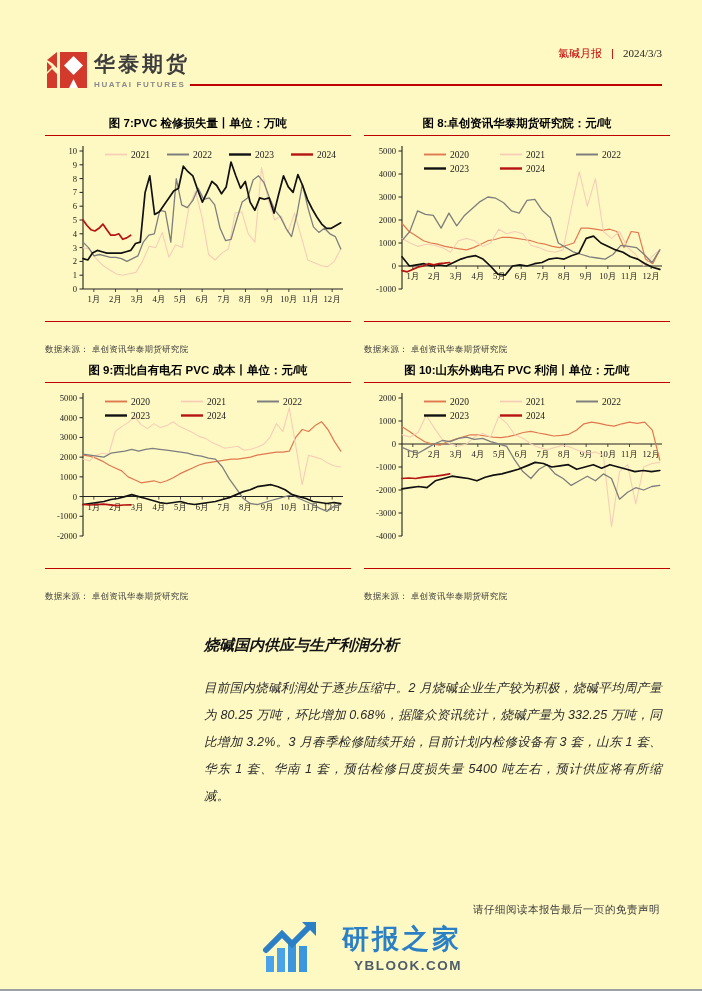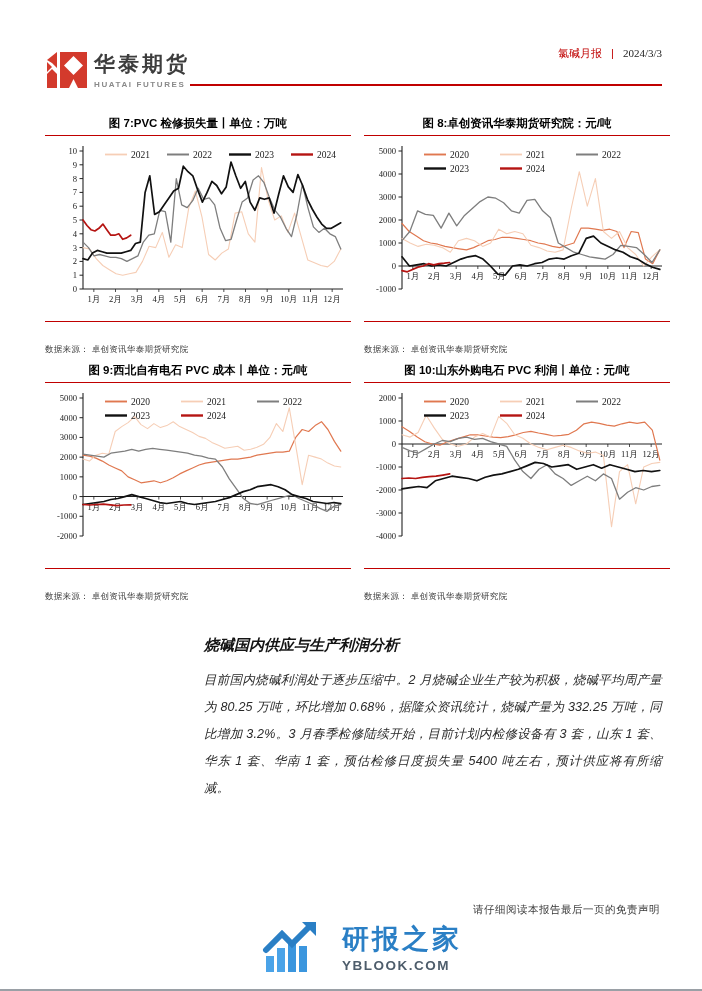--- a/index.html
+++ b/index.html
@@ -1,19 +1,19 @@
 <!DOCTYPE html>
 <html><head>
 <meta charset="utf-8">
 <style>
   * { margin:0; padding:0; box-sizing:border-box; }
   html,body { background:#e8e8e8; }
   .page {
     position:relative; width:702px; height:991px; margin:0 auto;
-    background:#ffffff; overflow:hidden;
+    background:#fef9c3; overflow:hidden;
     font-family:"Liberation Sans", sans-serif;
     border-bottom:2px solid #9aa0a6;
   }
   
   .header { position:absolute; left:0; top:0; width:702px; height:100px; }
   .logo-box { position:absolute; left:45px; top:48px; width:44px; height:42px; }
   .brand { position:absolute; left:94px; top:50px; }
   .brand-cn { font-size:21px; font-weight:bold; color:#3d3d3d; letter-spacing:3px; }
   .brand-en { font-size:8px; color:#8a8a8a; letter-spacing:1.6px; margin-top:2px; font-weight:bold; }
   .header-right { position:absolute; right:40px; top:46px; font-size:11px; white-space:nowrap; }
@@ -29,30 +29,30 @@
   .fig-10 { left:364px; top:360px; }
   .fig-title { text-align:center; font-size:11.5px; font-weight:bold; color:#000; height:22px; line-height:20px; }
   .fig-rule { height:0; border-top:1.6px solid #c00000; }
   .fig-chart { display:block; width:306px; height:182px; margin-top:3px; }
   .fig-source { font-size:8.5px; color:#3c3c3c; margin-top:22px; letter-spacing:0.3px; }
   svg text.tk { font-family:"Liberation Serif", serif; font-size:8.6px; fill:#1a1a1a; }
   
   .section { position:absolute; left:204px; top:636px; width:458px;font-style:italic; }
   .section-heading { font-size:15px; font-weight:bold; color:#141414; }
   .section-para {
-    margin-top:12px; font-size:12.5px; color:#2a2a2a; line-height:27px;
+    margin-top:20px; font-size:12.5px; color:#2a2a2a; line-height:27px;
     text-align:justify; letter-spacing:0.2px;
   }
   
   .disclaimer { position:absolute; right:42px; top:903px; font-size:10.5px; color:#3a3a3a; letter-spacing:0.5px;text-align:right; }
   .watermark { position:absolute; left:262px; top:920px; display:flex; align-items:center; }
   .wm-icon { width:56px; height:54px; }
   .wm-texts { margin-left:24px; }
   .wm-name { font-size:27px; font-weight:bold; color:#2a7fc5; letter-spacing:3px; }
-  .wm-url { font-size:13.5px; font-weight:bold; color:#4e5d6b; letter-spacing:1.5px; margin-top:1px; }
+  .wm-url { font-size:13.5px; font-weight:bold; color:#4e5d6b; letter-spacing:1.5px; margin-top:1px;text-align:right; }
 </style>
 </head>
 <body>
 
 <div class="page">
 
   <div class="header">
     <svg class="logo-box" style="position:absolute;left:45px;top:48px;" viewBox="0 0 44 42">
       <polygon points="2,12 12,4 12,20 7,15" fill="#d33a2c"></polygon>
       <polygon points="2,14 7,19 2,24" fill="#d33a2c"></polygon>

